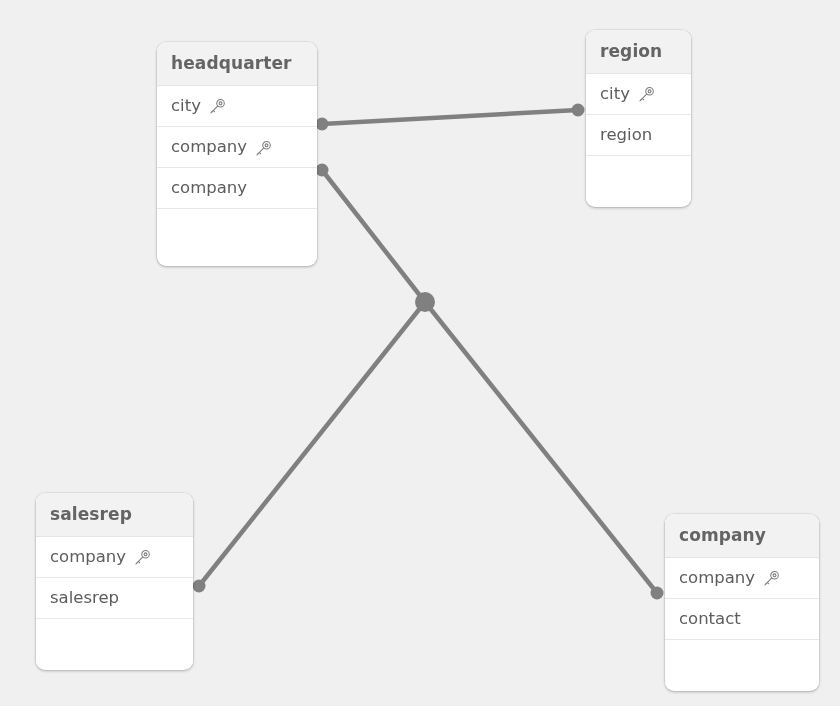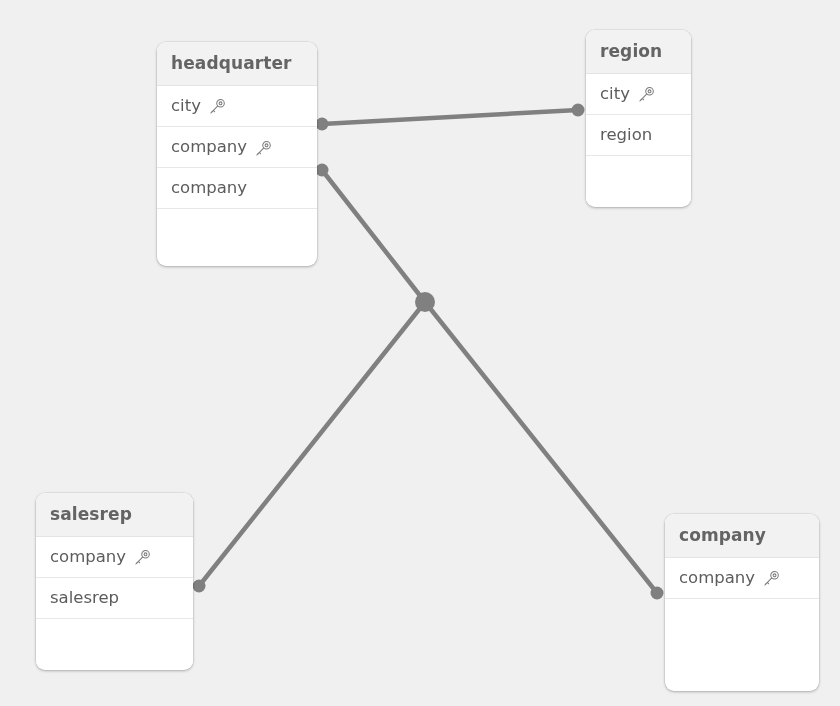--- a/index.html
+++ b/index.html
@@ -186,17 +186,20 @@
               <g fill="none" stroke="#7a7a7a" stroke-width="1.1" stroke-linecap="round" stroke-linejoin="round">
                 <circle cx="12.2" cy="5.6" r="4.0"></circle>
                 <circle cx="12.2" cy="5.6" r="1.5"></circle>
                 <path d="M9.35 8.45 L3.1 14.7"></path>
                 <path d="M4.6 13.2 L6.0 14.6"></path>
                 <path d="M3.1 14.7 L2.0 15.9"></path>
               </g>
             </svg>
           </span>
         </div>
+        <div class="entity-field">
+          <span>contact</span>
+        </div>
         <div class="entity-field empty-row">&nbsp;</div>
       </div>
     </div>
 
 </div>
 
 </body></html>

